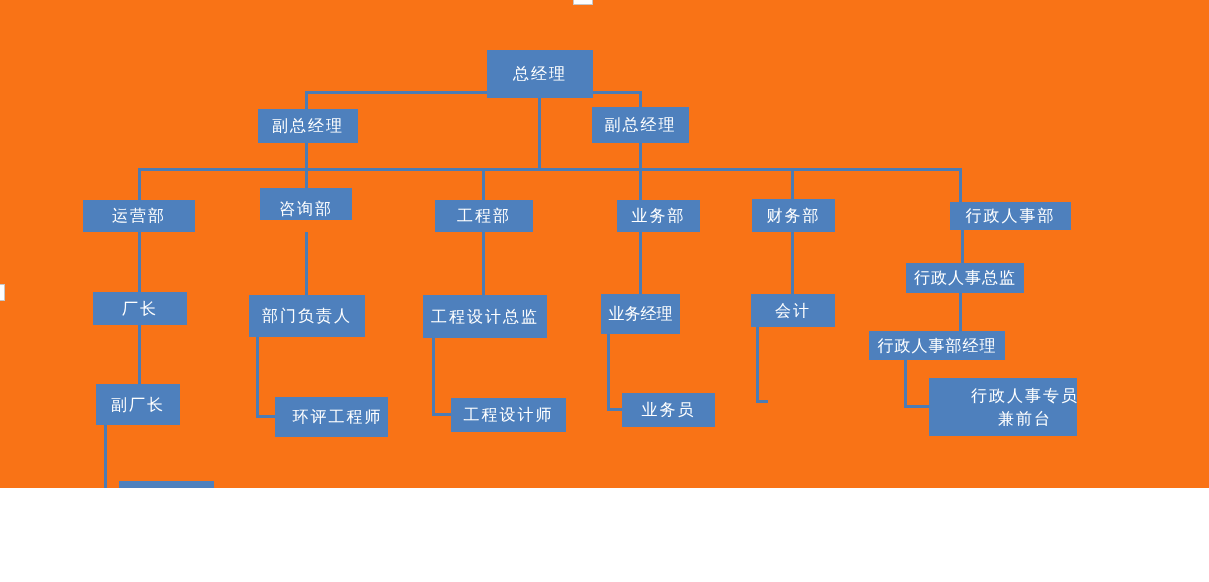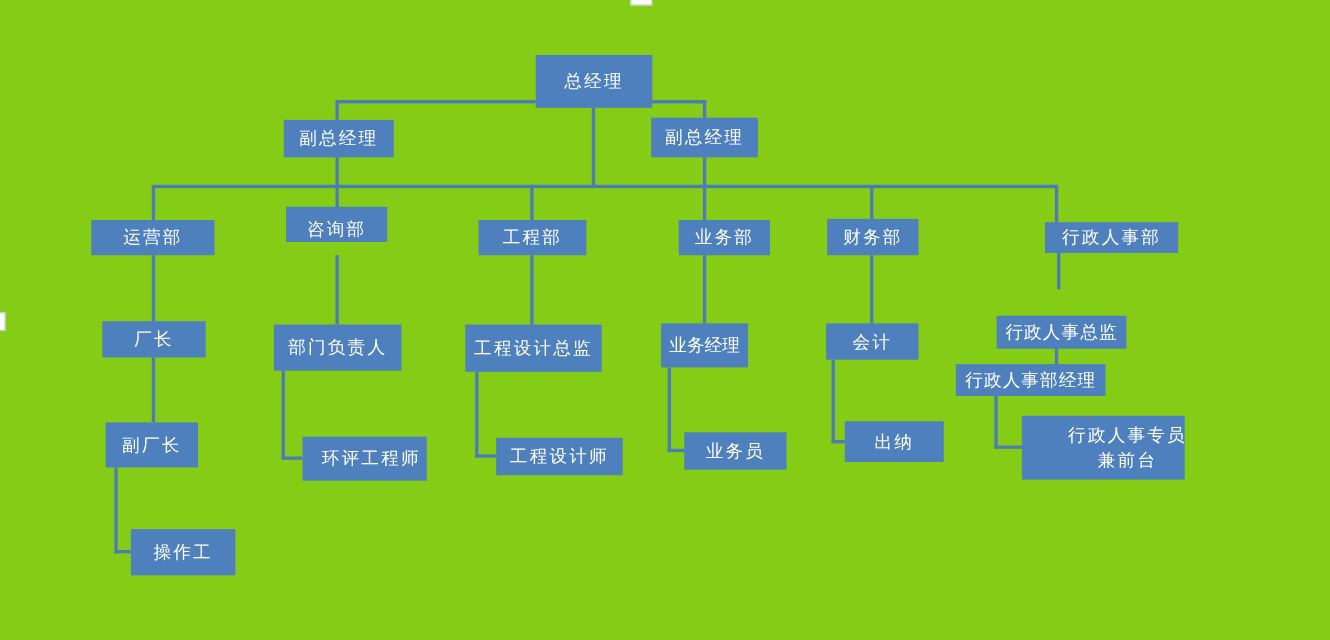--- a/index.html
+++ b/index.html
@@ -1,19 +1,19 @@
 <!DOCTYPE html>
 <html><head>
 <meta charset="utf-8">
 <style>
   html,body{margin:0;padding:0;background:#ffffff;}
   #canvas{
     position:relative;
-    width:1209px;height:582px;
-    background:#84cc16;
+    width:1209px;height:488px;
+    background:#f97316;
     overflow:hidden;
     font-family:"DejaVu Sans", sans-serif;
   }
   .node{
     position:absolute;
     background:#4E80BD;
     color:#ffffff;
     display:flex;
     align-items:center;
     justify-content:center;
@@ -130,25 +130,22 @@
   <div class="node" style="left:601px;top:294px;width:79px;height:40px;letter-spacing:0;">
       <span>业务经理</span>
     </div>
   <div class="node" style="left:622px;top:393px;width:93px;height:34px;">
       <span>业务员</span>
     </div>
 
   <div class="node" style="left:751px;top:294px;width:84px;height:33px;">
       <span>会计</span>
     </div>
-  <div class="node" style="left:768px;top:383px;width:90px;height:37px;">
-      <span>出纳</span>
-    </div>
 
-  <div class="node" style="left:906px;top:263px;width:118px;height:30px;letter-spacing:1px;margin-top:24px;">
+  <div class="node" style="left:906px;top:263px;width:118px;height:30px;letter-spacing:1px;">
       <span>行政人事总监</span>
     </div>
   <div class="node" style="left:869px;top:331px;width:136px;height:29px;letter-spacing:1px;">
       <span>行政人事部经理</span>
     </div>
   <div class="node" style="left:929px;top:378px;width:148px;height:58px;padding-left:44px;">
     <div class="stack">
       <span>行政人事专员</span>
       <span>兼前台</span>
     </div>

